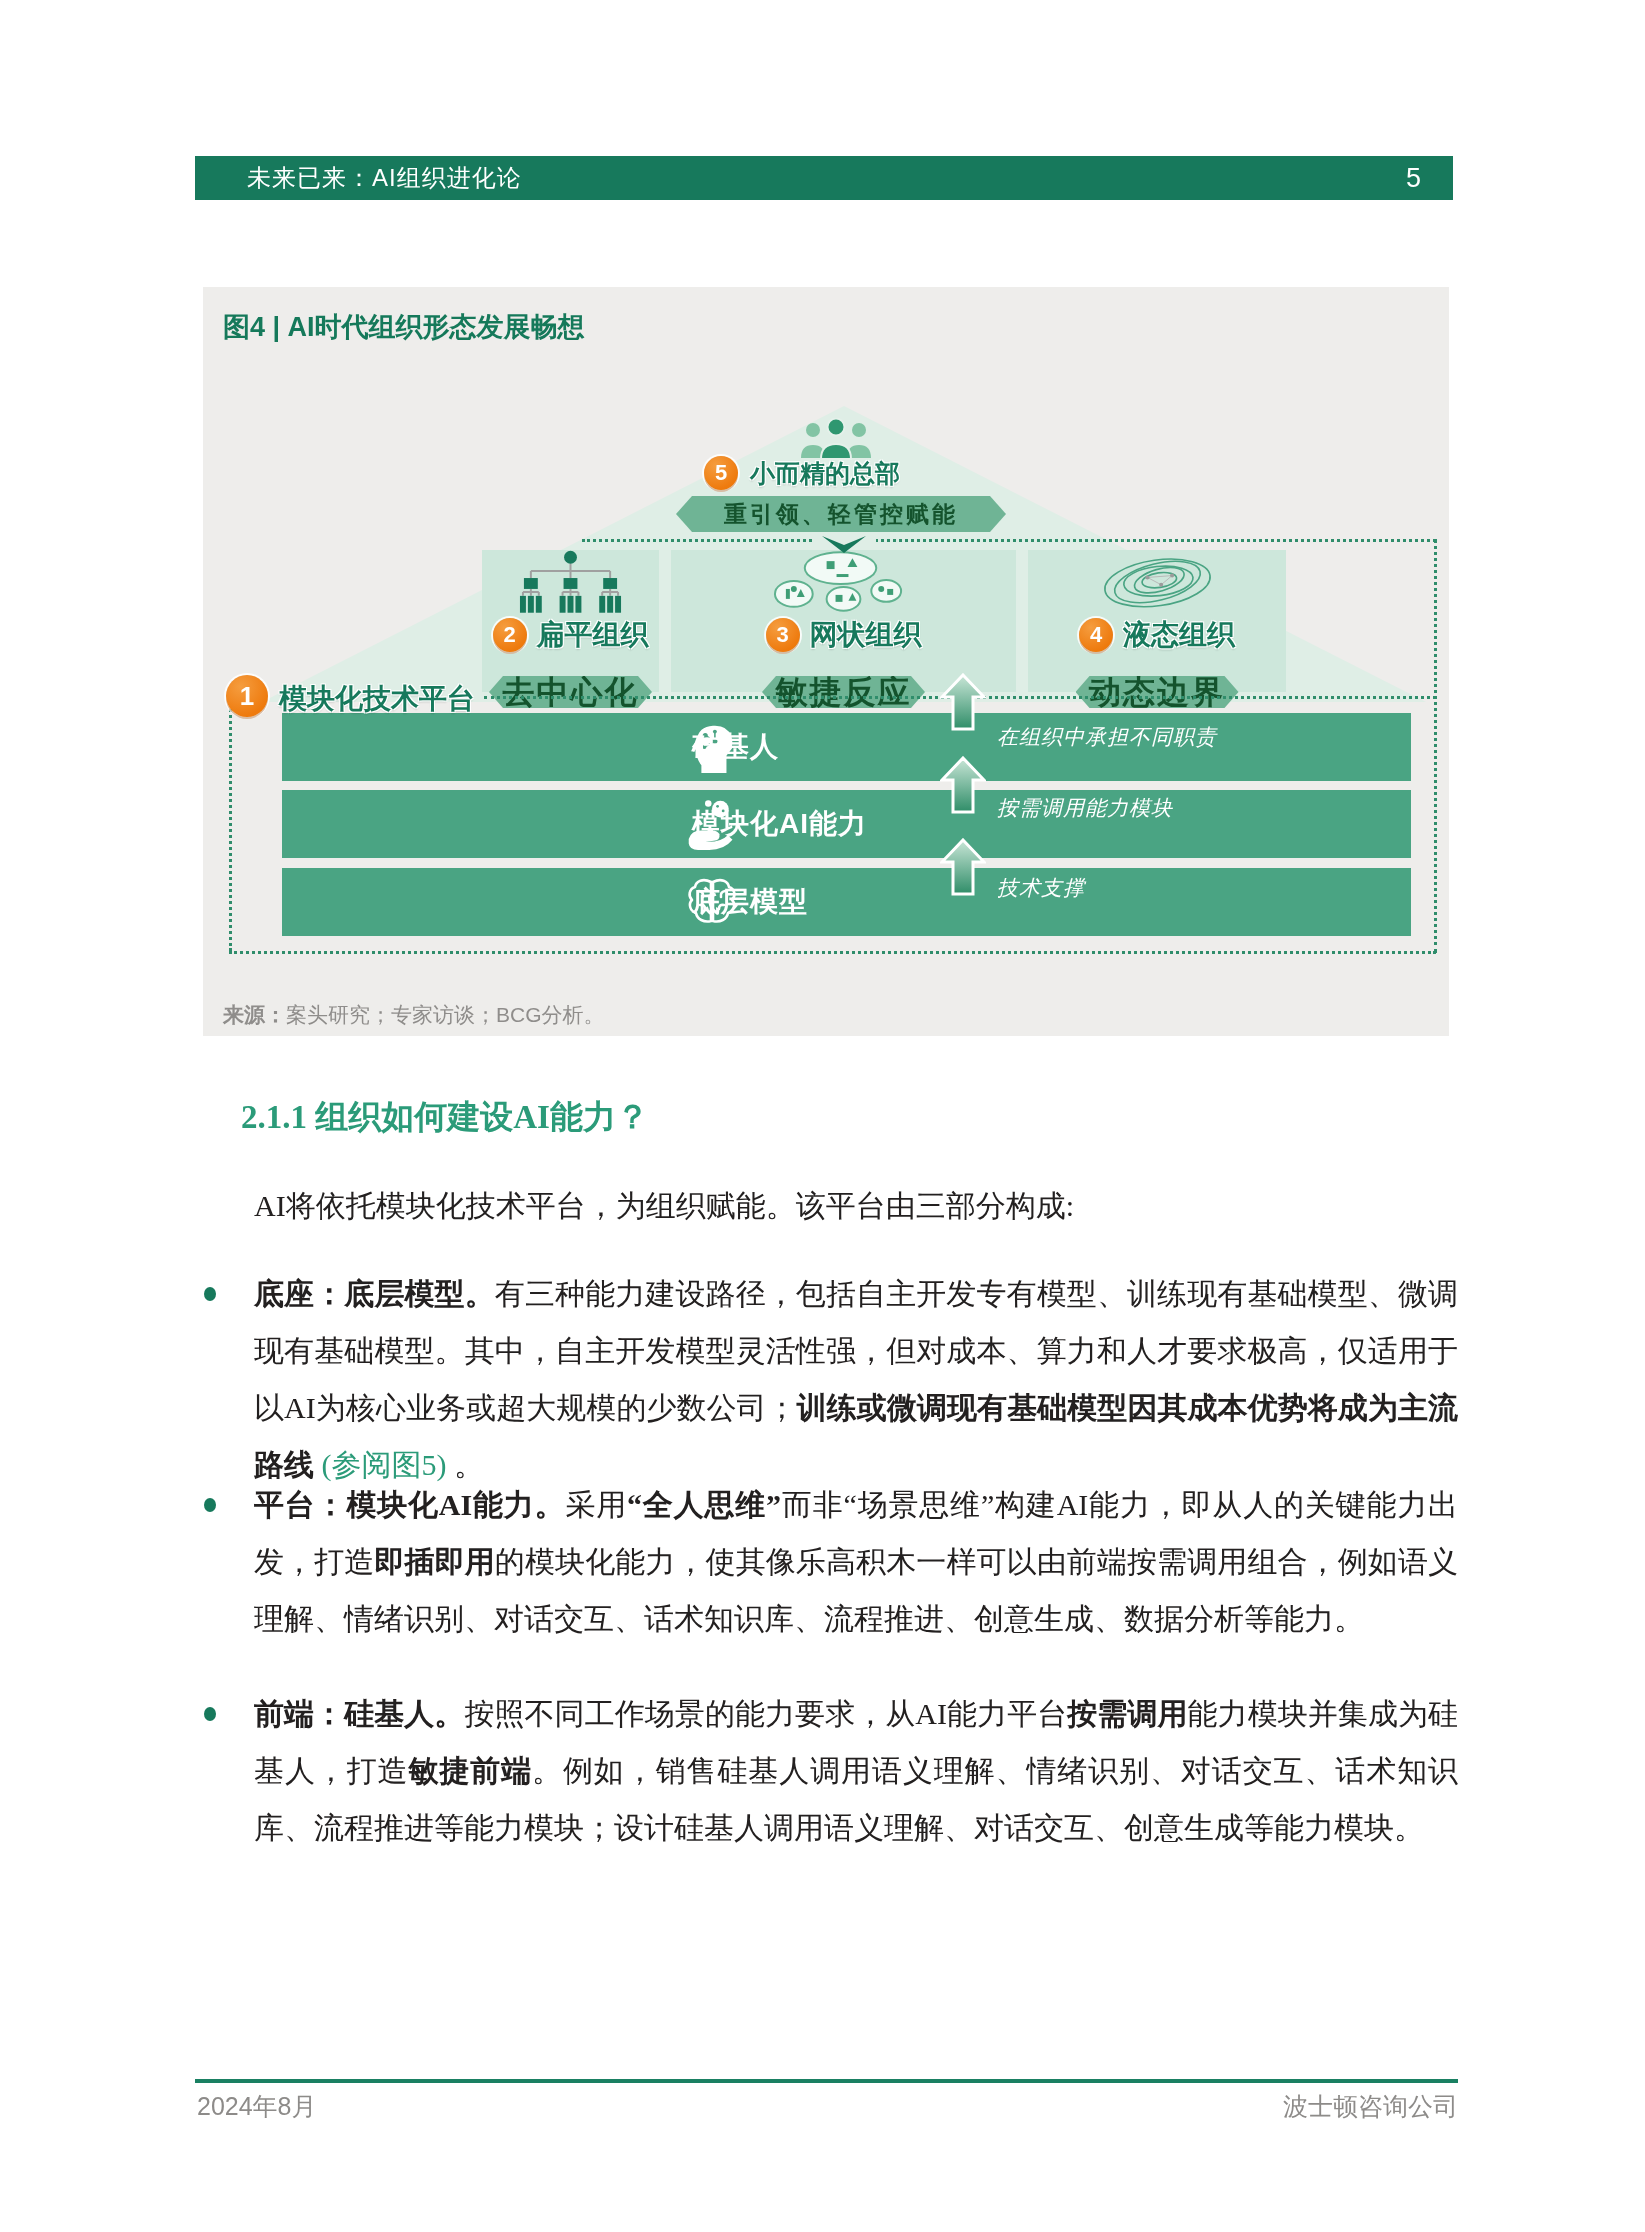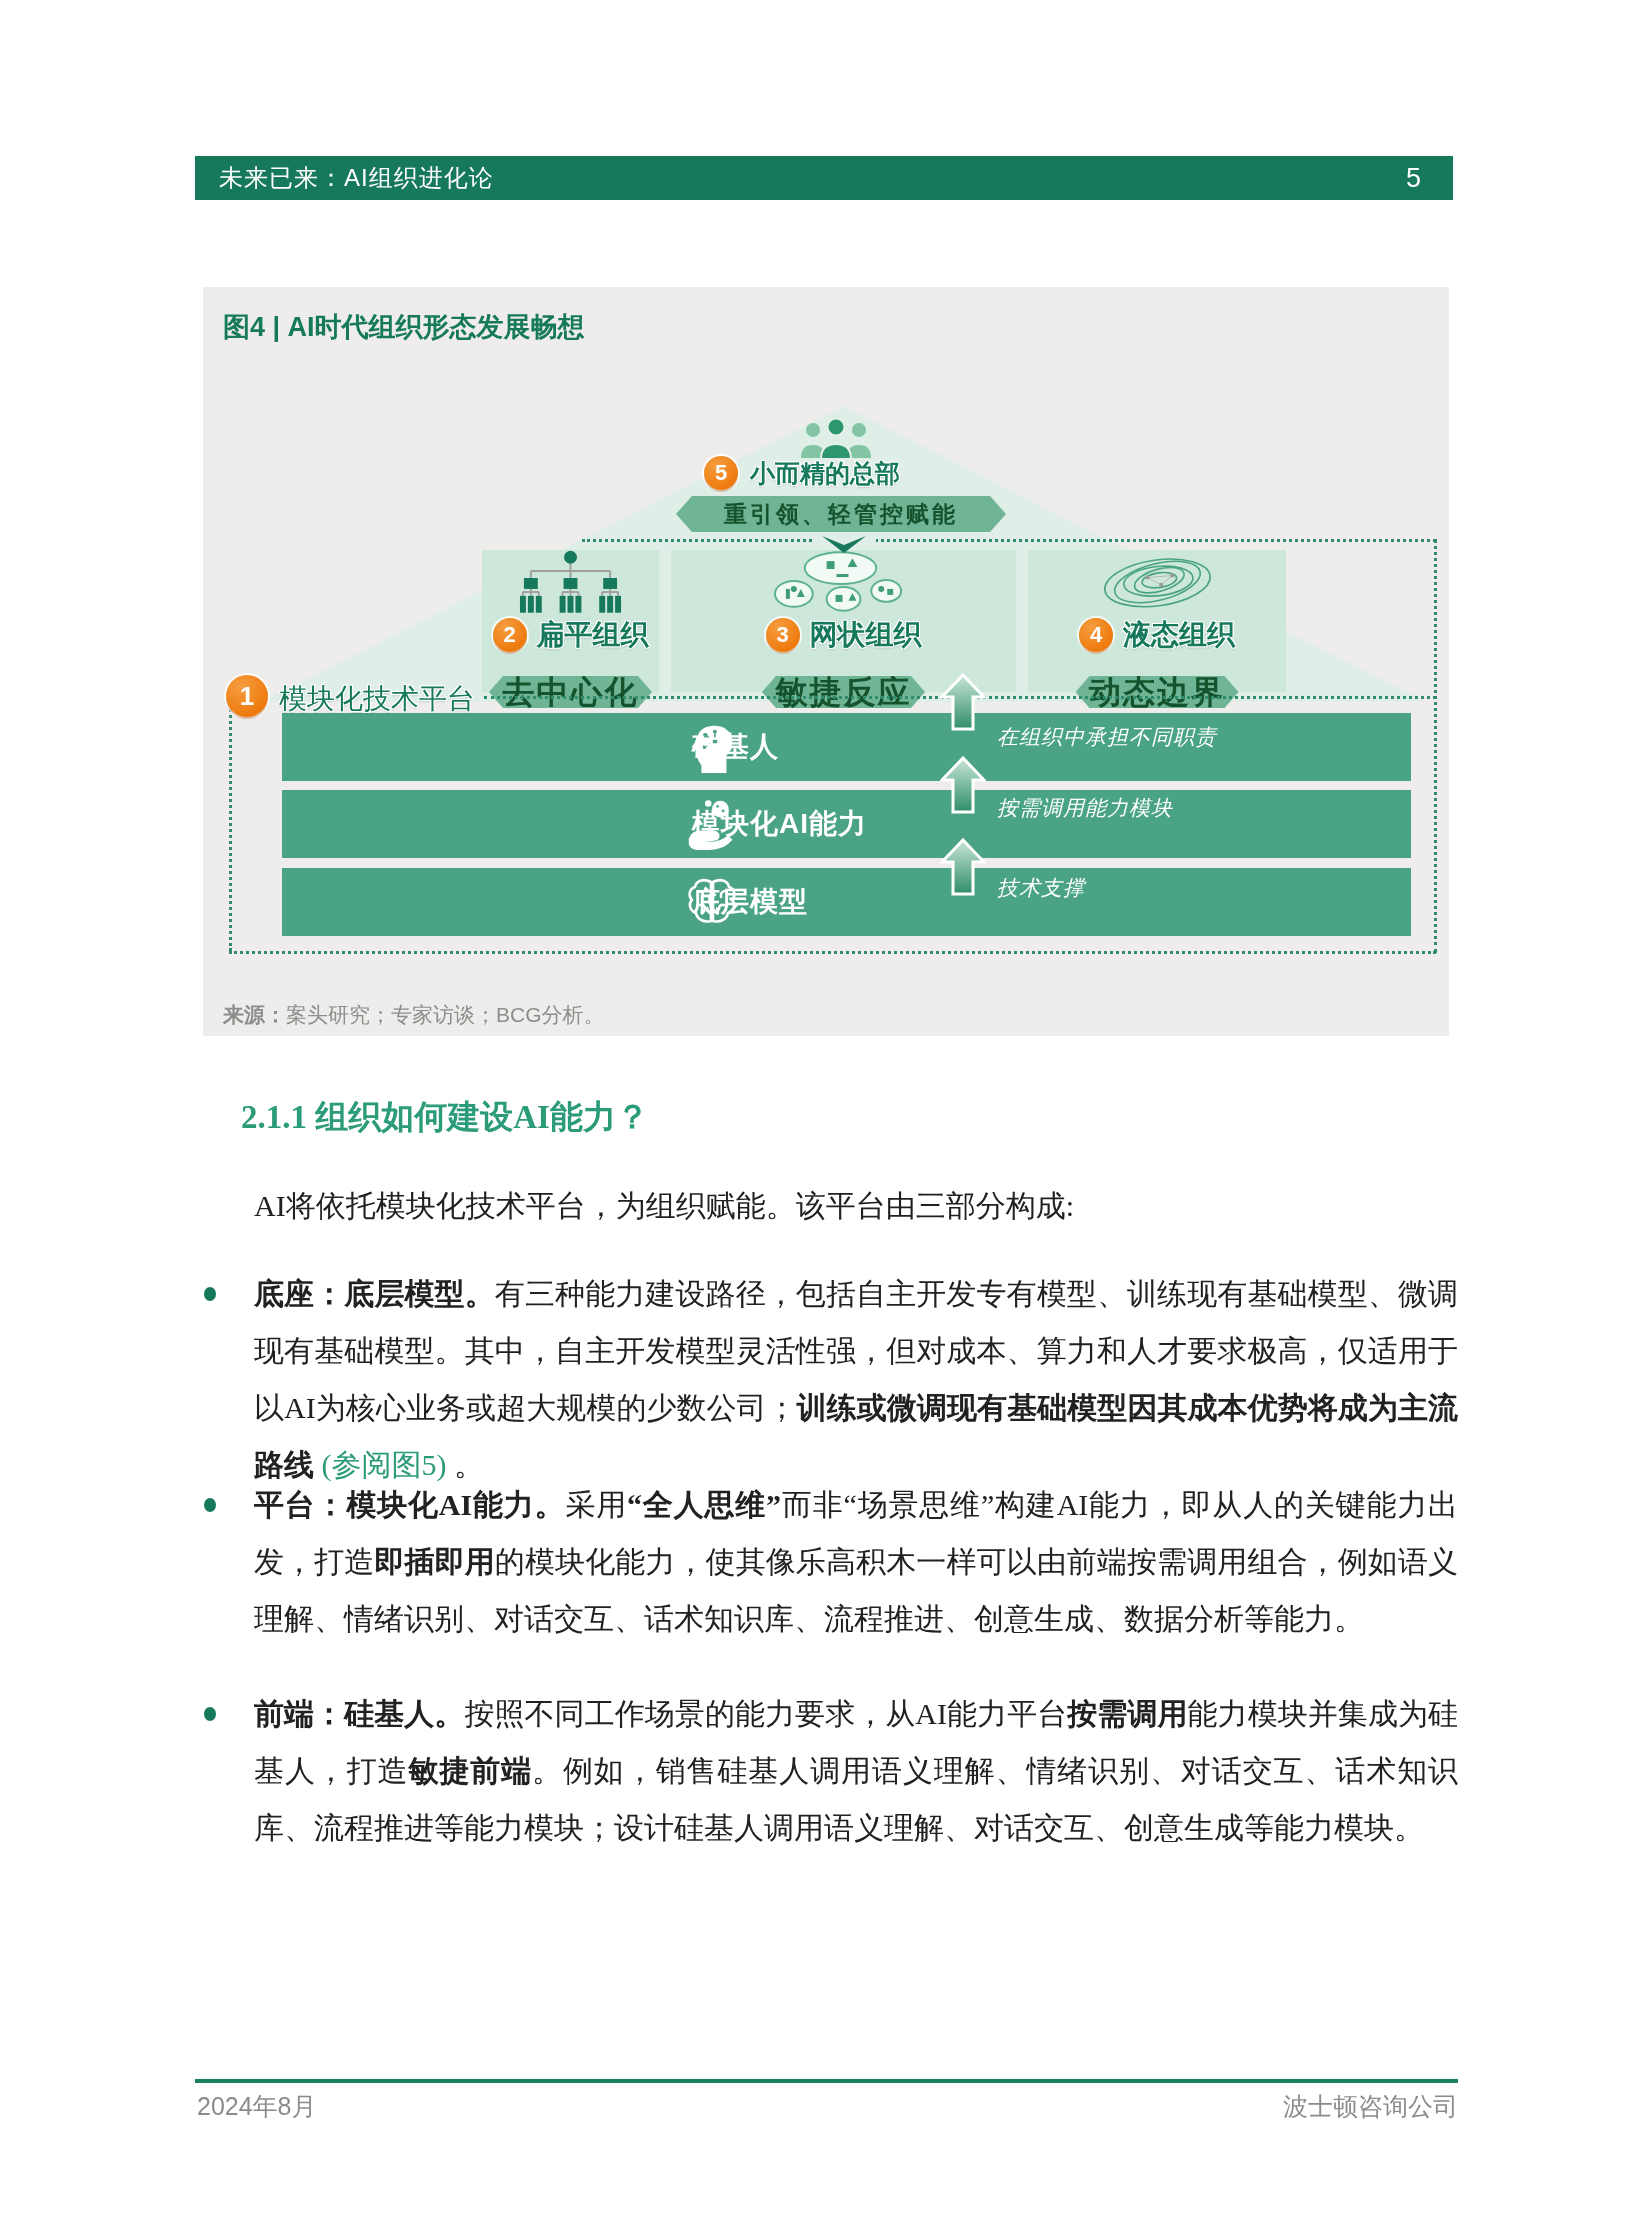--- a/index.html
+++ b/index.html
@@ -6,21 +6,21 @@
   html,body { background:#ffffff; }
   .page {
     position:relative; width:1646px; height:2233px; background:#ffffff;
     font-family:"Liberation Sans","DejaVu Sans",sans-serif; overflow:hidden;
   }
   
   .header-bar {
     position:absolute; left:195px; top:156px; width:1258px; height:44px;
     background:#17795C; color:#fff; display:flex; align-items:center;
   }
-  .header-title { margin-left:24px; font-size:24px; letter-spacing:1px; }
+  .header-title { margin-left:52px; font-size:24px; letter-spacing:1px; }
   .header-page { position:absolute; right:32px; font-size:27px; font-weight:300; }
 
   
   .panel {
     position:absolute; left:203px; top:287px; width:1246px; height:749px;
     background:#EEEDEB;
     padding-left:37px;
   }
   .fig-title { position:absolute; left:20px; top:22px; font-size:27px; font-weight:bold; color:#15795A; }
 
@@ -68,21 +68,21 @@
   .org-box-4 { left:825px; width:258px; }
   .org-icon { height:60px; margin-top:4px; display:flex; align-items:flex-end; }
   .org-title-row { display:flex; align-items:center; gap:10px; margin-top:2px; height:40px; }
   .org-title { font-size:28px; font-weight:bold; color:#17795C; }
   .banner-org {
     position:relative; width:163px; height:32px; line-height:32px; font-size:32px; letter-spacing:2px; margin-top:22px;
     clip-path:polygon(0 50%, 14px 0, calc(100% - 14px) 0, 100% 50%, calc(100% - 14px) 100%, 14px 100%);
   }
 
   .platform-circle { position:absolute; left:23px; top:388px; width:42px; height:42px; font-size:26px; z-index:5; }
-  .platform-label { position:absolute; left:76px; top:393px; font-size:28px; font-weight:normal; color:#17795C; z-index:5; }
+  .platform-label { position:absolute; left:76px; top:393px; font-size:28px; font-weight:bold; color:#17795C; z-index:5; }
 
   .layer-bar { position:absolute; left:79px; width:1129px; height:68px; background:#4AA483; z-index:2; }
   .bar-1 { top:426px; } .bar-2 { top:503px; } .bar-3 { top:581px; }
   .layer-icon { position:absolute; left:403px; top:7px; width:54px; height:54px; }
   .layer-label {
     position:absolute; left:410px; top:0; width:299px; height:68px; line-height:68px;
     text-align:left; color:#fff; font-size:28px; font-weight:bold; letter-spacing:1px;
   }
   .up-arrow { position:absolute; left:737px; z-index:5; }
   .arrow-1 { top:386px; } .arrow-2 { top:469px; } .arrow-3 { top:551px; }

